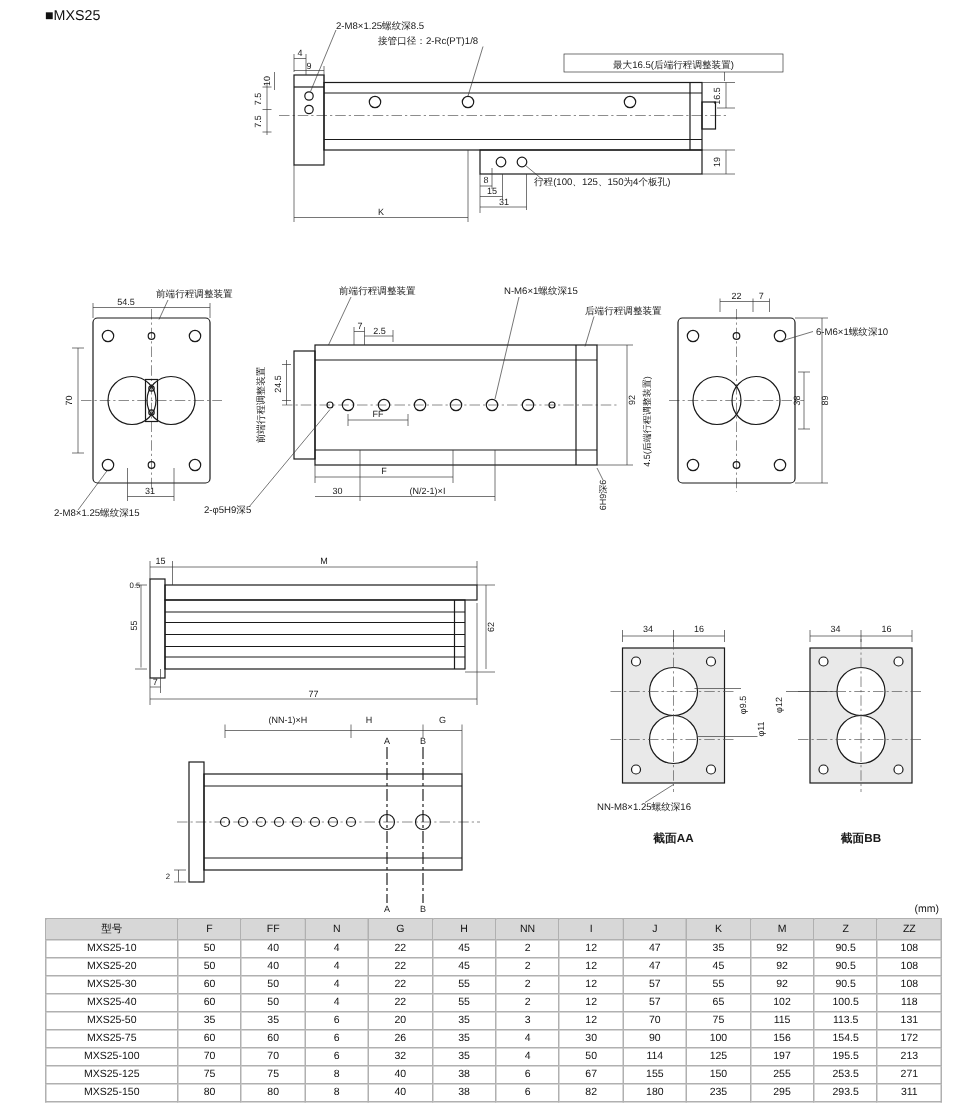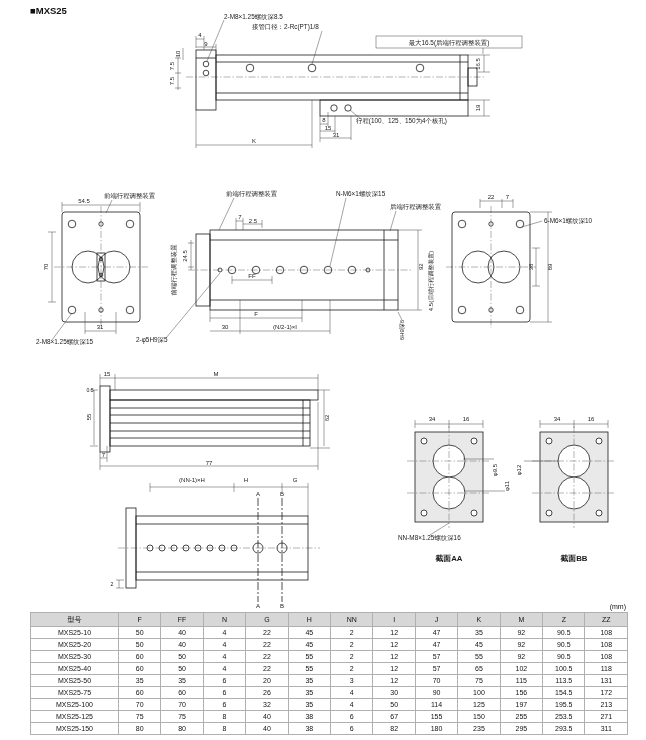--- a/index.html
+++ b/index.html
@@ -1,21 +1,21 @@
 <!DOCTYPE html>
 <html><head>
 <meta charset="utf-8">
 <style>
   * { box-sizing: border-box; }
   html,body { margin:0; padding:0; }
   body {
     width:646px; height:740px; background:#ffffff; position:relative; overflow:hidden;
     font-family:"Liberation Sans","DejaVu Sans",sans-serif; color:#111;
   }
-  .page-title { position:absolute; left:30px; top:5px; font-size:9.5px; font-weight:bold; }
+  .page-title { position:absolute; left:30px; top:5px; font-size:9.5px; font-weight:normal; }
   svg.drawings { position:absolute; left:0; top:0; }
   svg text { fill:#1a1a1a; }
   .dim  { font-size:6px; }
   .dim-s{ font-size:5.2px; }
   .ann  { font-size:6.4px; }
   .cap  { font-size:7.8px; font-weight:bold; }
   .obj  { stroke:#1a1a1a; stroke-width:0.8; fill:none; }
   .objf { stroke:#1a1a1a; stroke-width:0.8; fill:#ffffff; }
   .secf { stroke:#1a1a1a; stroke-width:0.8; fill:#e9e9e9; }
   .thin { stroke:#333; stroke-width:0.45; fill:none; }

